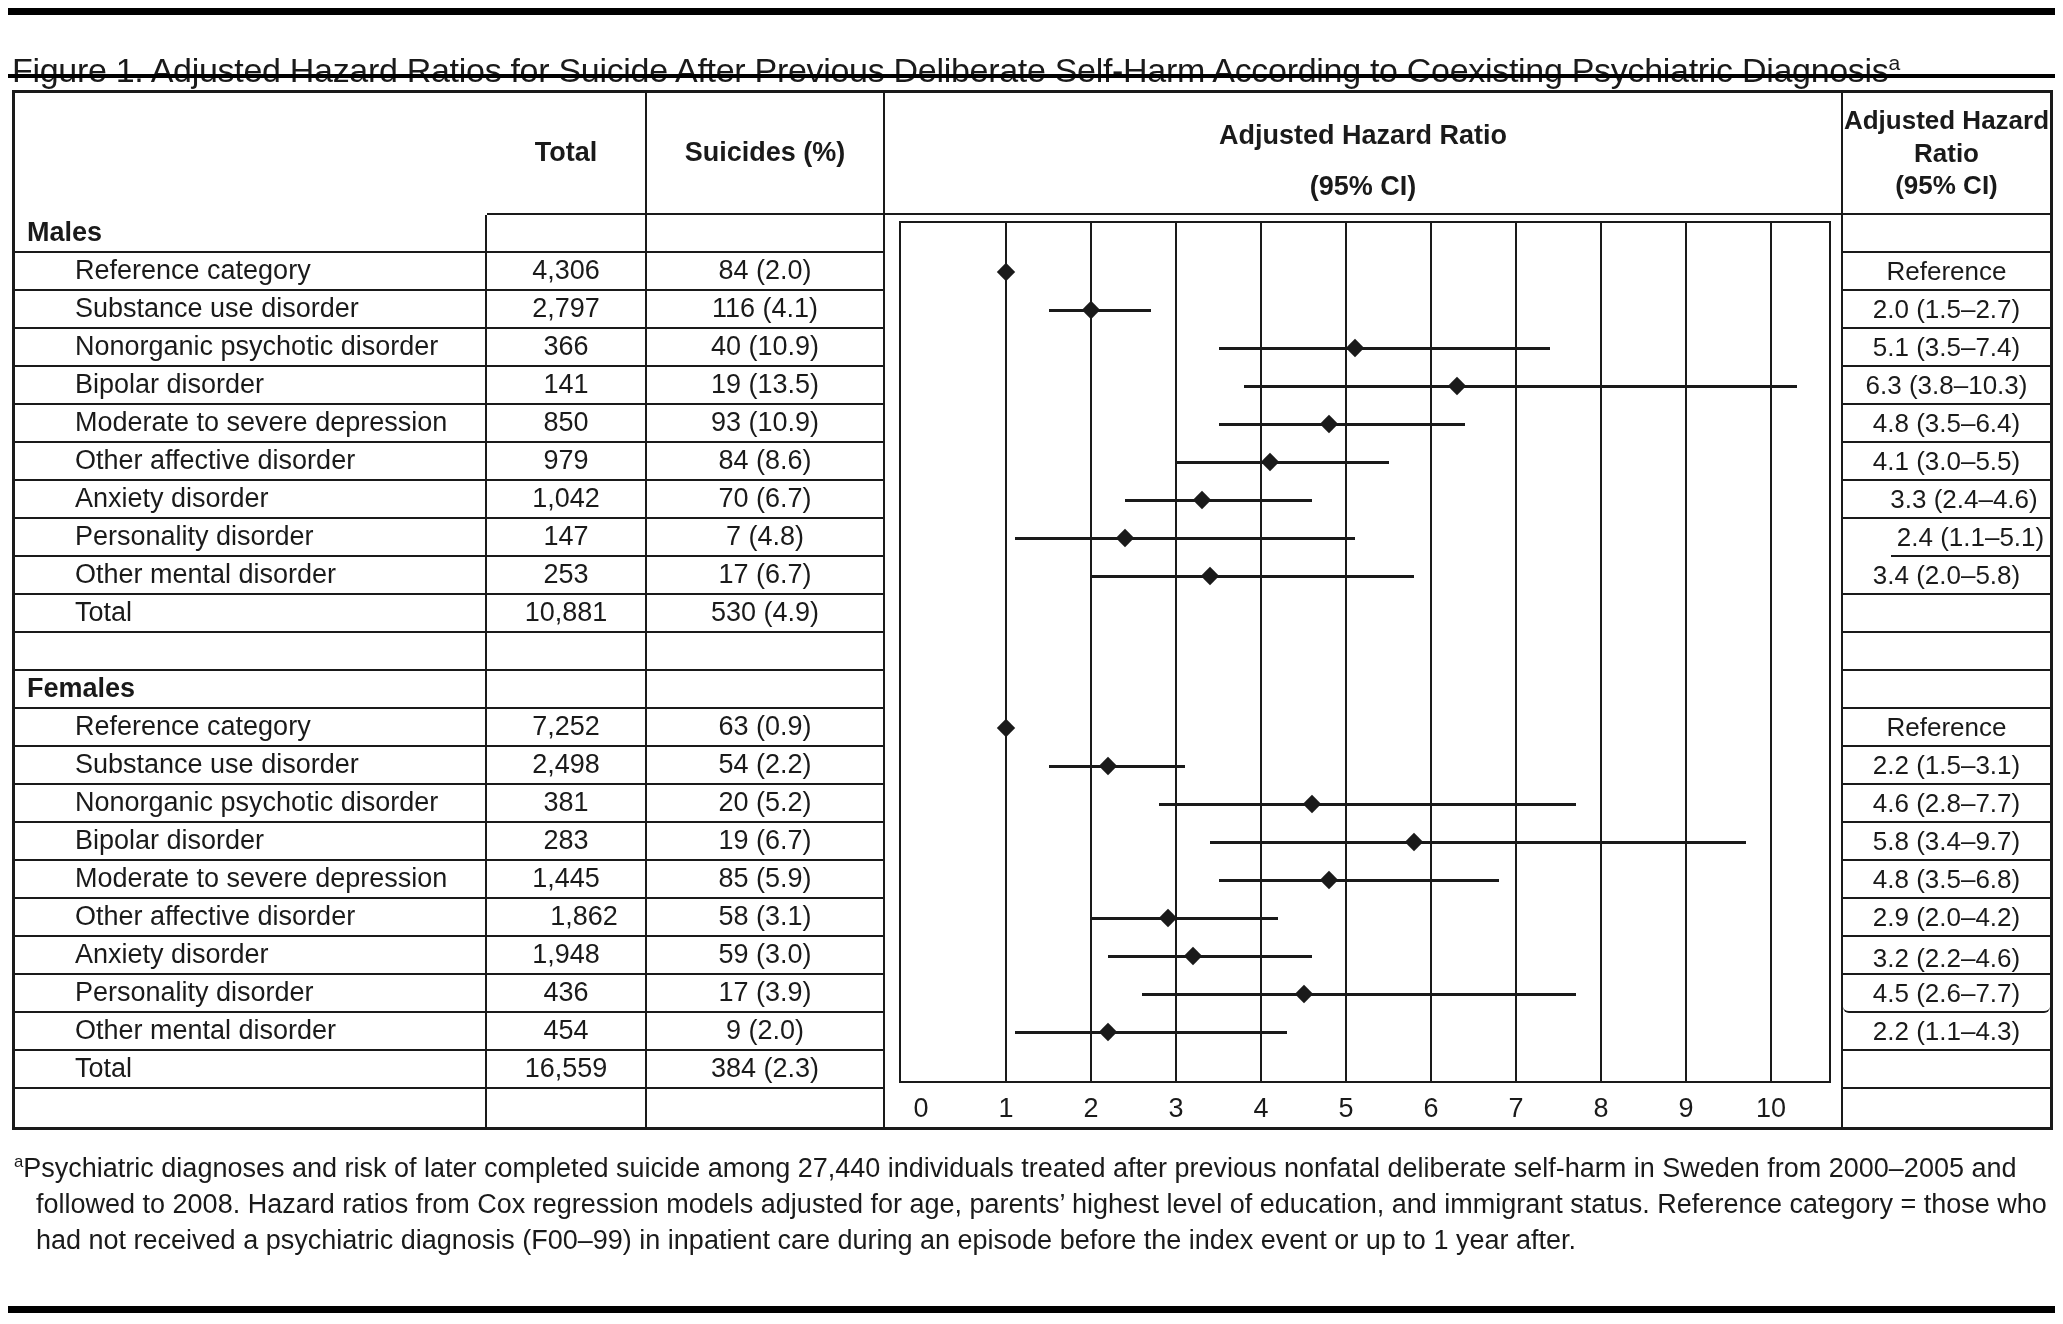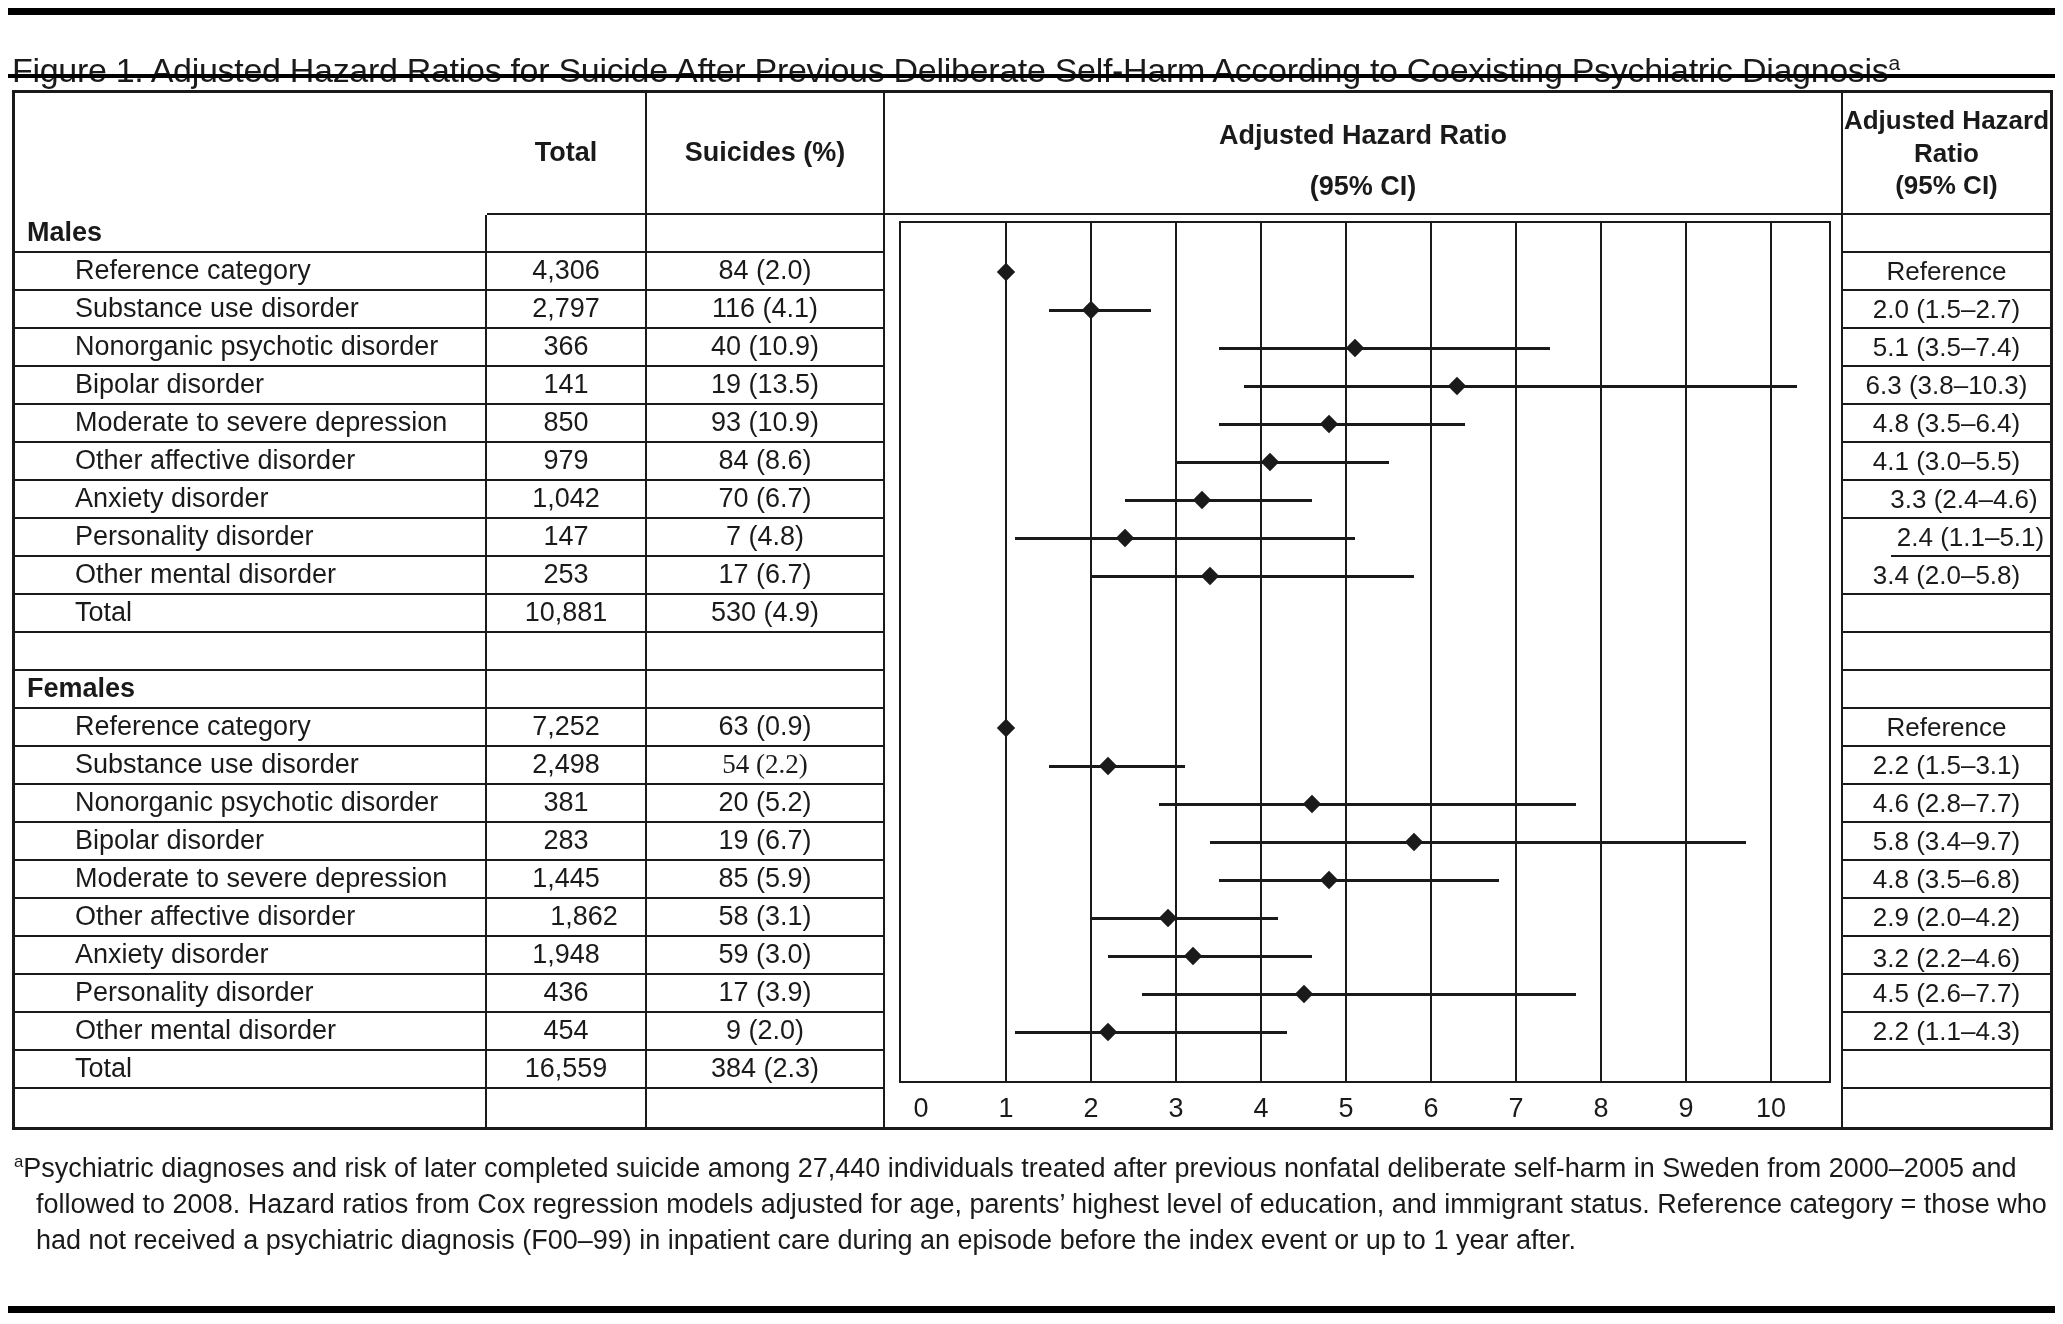--- a/index.html
+++ b/index.html
@@ -129,21 +129,21 @@
       <div class="cell c-label section" style="grid-area: 14 / 1;">Females</div>
       <div class="cell c-num" style="grid-area: 14 / 2;"></div>
       <div class="cell c-num" style="grid-area: 14 / 3;"></div>
       <div class="cell c-ahr" style="grid-area: 14 / 5;"></div>
       <div class="cell c-label item" style="grid-area: 15 / 1;">Reference category</div>
       <div class="cell c-num" style="grid-area: 15 / 2;">7,252</div>
       <div class="cell c-num" style="grid-area: 15 / 3;">63 (0.9)</div>
       <div class="cell c-ahr" style="grid-area: 15 / 5;">Reference</div>
       <div class="cell c-label item" style="grid-area: 16 / 1;">Substance use disorder</div>
       <div class="cell c-num" style="grid-area: 16 / 2;">2,498</div>
-      <div class="cell c-num" style="grid-area: 16 / 3; font-family: Liberation Serif, serif;">54 (2.2)</div>
+      <div class="cell c-num" style="grid-area: 16 / 3;">54 (2.2)</div>
       <div class="cell c-ahr" style="grid-area: 16 / 5;">2.2 (1.5–3.1)</div>
       <div class="cell c-label item" style="grid-area: 17 / 1;">Nonorganic psychotic disorder</div>
       <div class="cell c-num" style="grid-area: 17 / 2;">381</div>
       <div class="cell c-num" style="grid-area: 17 / 3; text-align: center;">20 (5.2)</div>
       <div class="cell c-ahr" style="grid-area: 17 / 5;">4.6 (2.8–7.7)</div>
       <div class="cell c-label item" style="grid-area: 18 / 1;">Bipolar disorder</div>
       <div class="cell c-num" style="grid-area: 18 / 2;">283</div>
       <div class="cell c-num" style="grid-area: 18 / 3;">19 (6.7)</div>
       <div class="cell c-ahr" style="grid-area: 18 / 5;">5.8 (3.4–9.7)</div>
       <div class="cell c-label item" style="grid-area: 19 / 1;">Moderate to severe depression</div>
@@ -154,21 +154,21 @@
       <div class="cell c-num" style="grid-area: 20 / 2; padding-left: 36px;">1,862</div>
       <div class="cell c-num" style="grid-area: 20 / 3;">58 (3.1)</div>
       <div class="cell c-ahr" style="grid-area: 20 / 5;">2.9 (2.0–4.2)</div>
       <div class="cell c-label item" style="grid-area: 21 / 1;">Anxiety disorder</div>
       <div class="cell c-num" style="grid-area: 21 / 2;">1,948</div>
       <div class="cell c-num" style="grid-area: 21 / 3;">59 (3.0)</div>
       <div class="cell c-ahr" style="grid-area: 21 / 5; margin-top: 7px;">3.2 (2.2–4.6)</div>
       <div class="cell c-label item" style="grid-area: 22 / 1;">Personality disorder</div>
       <div class="cell c-num" style="grid-area: 22 / 2;">436</div>
       <div class="cell c-num" style="grid-area: 22 / 3;">17 (3.9)</div>
-      <div class="cell c-ahr" style="grid-area: 22 / 5;">4.5 (2.6–7.7)</div>
+      <div class="cell c-ahr" style="grid-area: 22 / 5; border-radius: 6px;">4.5 (2.6–7.7)</div>
       <div class="cell c-label item" style="grid-area: 23 / 1;">Other mental disorder</div>
       <div class="cell c-num" style="grid-area: 23 / 2;">454</div>
       <div class="cell c-num" style="grid-area: 23 / 3;">9 (2.0)</div>
       <div class="cell c-ahr" style="grid-area: 23 / 5;">2.2 (1.1–4.3)</div>
       <div class="cell c-label total" style="grid-area: 24 / 1;">Total</div>
       <div class="cell c-num" style="grid-area: 24 / 2;">16,559</div>
       <div class="cell c-num" style="grid-area: 24 / 3;">384 (2.3)</div>
       <div class="cell c-ahr" style="grid-area: 24 / 5;"></div>
       <div class="cell c-label axis no-bottom" style="grid-area: 25 / 1;"></div>
       <div class="cell c-num no-bottom" style="grid-area: 25 / 2;"></div>

